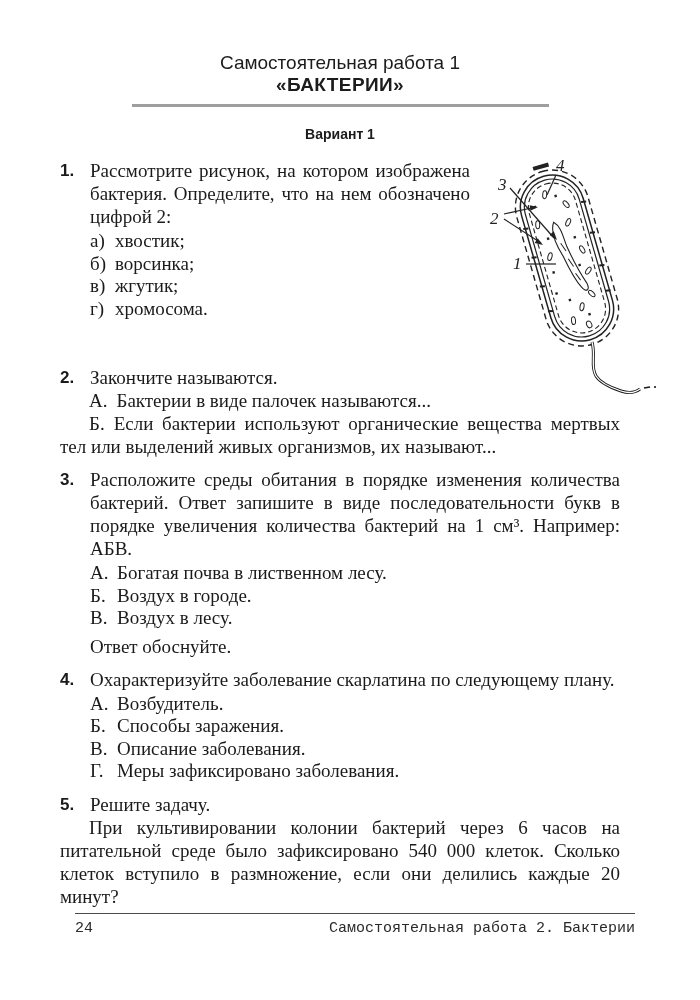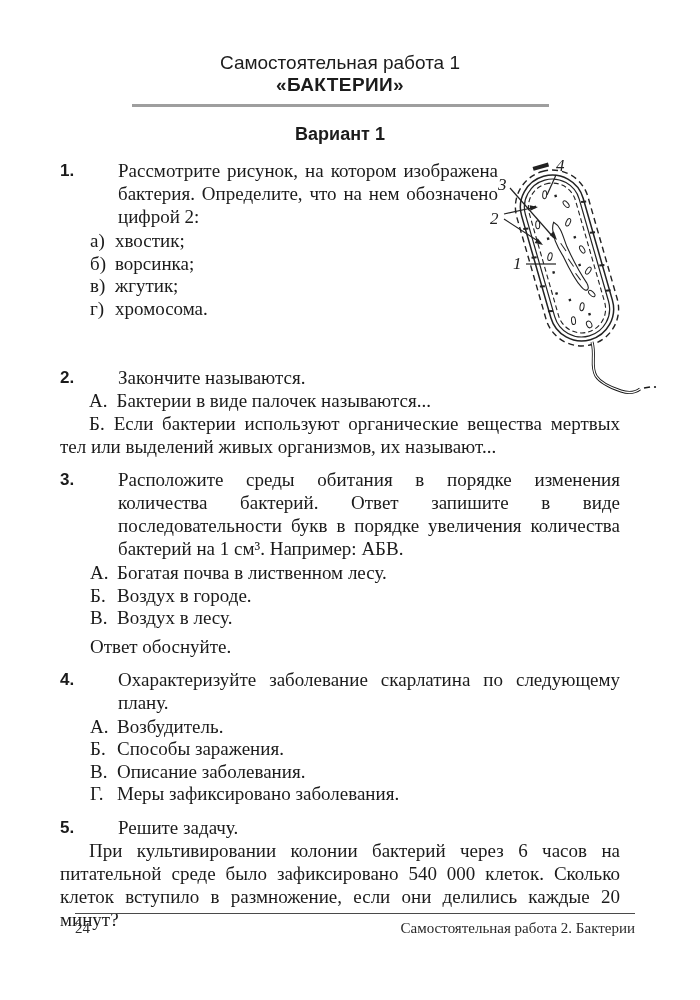--- a/index.html
+++ b/index.html
@@ -7,41 +7,41 @@
     position:relative;width:700px;height:1000px;margin:0 auto;
     background:#ffffff;overflow:hidden;
     font-family:"Liberation Serif",serif;color:#1b1b1b;
   }
   .content{position:absolute;left:60px;top:52px;width:560px;}
   .doc-title{text-align:center;font-family:"Liberation Sans",sans-serif;
     font-size:19px;line-height:22px;color:#1c1c1c;}
   .doc-title .t2{font-weight:700;letter-spacing:.4px;}
   .title-rule{height:3px;background:#9e9e9e;width:417px;margin:8px auto 0;}
   .variant{text-align:center;font-family:"Liberation Sans",sans-serif;
-    font-weight:700;font-size:18px;margin-top:17px;line-height:21px;}
+    font-weight:700;font-size:14px;margin-top:17px;line-height:21px;}
   .q{position:relative;padding-left:30px;font-size:19px;line-height:23px;margin-top:10px;}
   .qnum{position:absolute;left:0;top:0;font-family:"Liberation Sans",sans-serif;
     font-weight:700;font-size:17px;line-height:23px;}
-  .qtext{text-align:justify;margin-left:28px;}
+  .qtext{text-align:justify;}
   .q1{margin-top:14px;margin-bottom:46px;}
   .q1 .qtext{width:380px;}
   .opts{margin-top:2px;}
   .opt{line-height:22.5px;}
   .opt-letter{display:inline-block;min-width:27px;}
   .q1 .opt-letter{min-width:25px;}
   .q-par{margin:0 0 0 -30px;text-indent:29px;text-align:justify;}
   .par-letter{margin-right:9px;}
   .note{margin-top:5px;}
   .figure{position:absolute;left:480px;top:148px;width:190px;height:255px;}
   .figure svg{display:block;}
   .fig-label{font-family:"Liberation Serif",serif;font-style:italic;font-size:17px;fill:#222;}
   .footer{position:absolute;left:75px;top:913px;width:560px;
     border-top:1.5px solid #4a4a4a;padding-top:6px;
     display:flex;justify-content:space-between;
-    font-family:Liberation Serif, serif;font-size:15px;color:#2a2a2a;gap:20px;}
+    font-family:Liberation Mono, monospace;font-size:15px;color:#2a2a2a;gap:20px;}
 </style>
 </head>
 <body>
 
 <div class="page">
   <div class="content">
 
     <div class="doc-title">
       <div class="t1">Самостоятельная работа 1</div>
       <div class="t2">«БАКТЕРИИ»</div>

